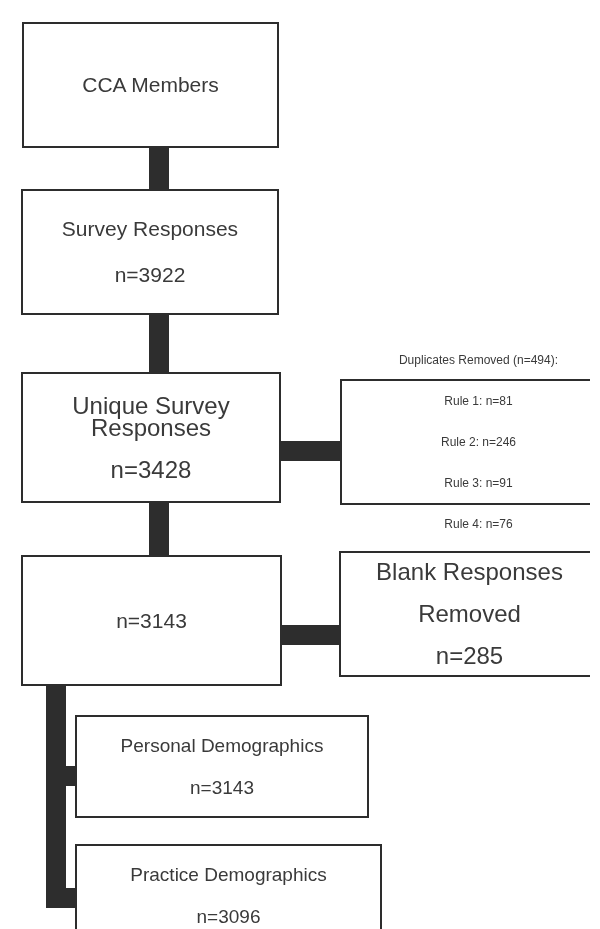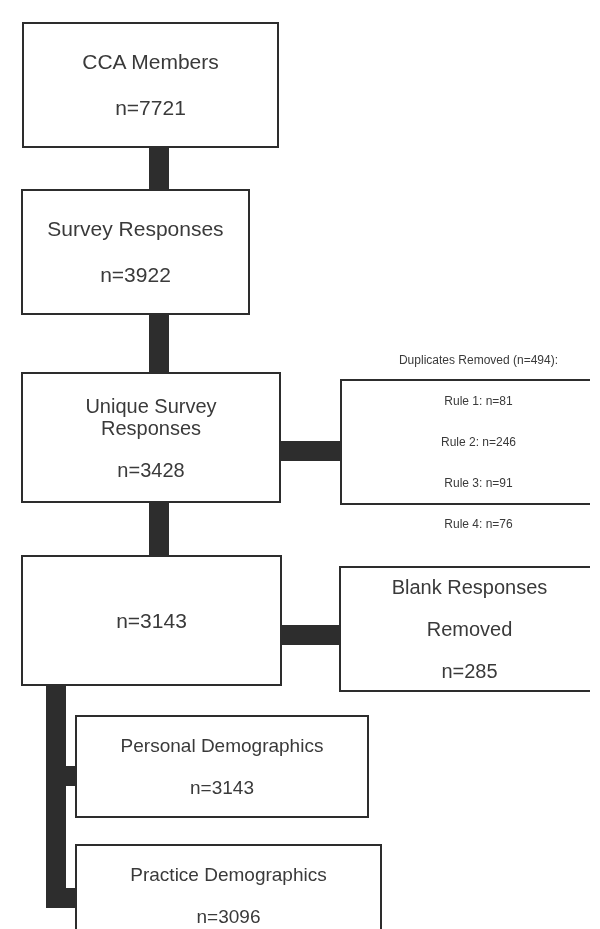--- a/index.html
+++ b/index.html
@@ -22,45 +22,44 @@
     border: 2px solid var(--line);
     background: var(--background);
     display: flex;
     flex-direction: column;
     justify-content: center;
     align-items: center;
     text-align: center;
   }
   .ln { position: absolute; background: var(--line); }
   .fs21 { font-size: 21px; line-height: 26px; }
-  .fs20 { font-size: 20px; line-height: 22px; }
+  .fs20 { font-size: 24px; line-height: 22px; }
   .fs19 { font-size: 19px; line-height: 22px; }
   .fs19c { font-size: 12px; line-height: 21px; }
   .txt { width: 100%; }
 </style>
 </head>
 <body>
 
 <div class="canvas">
 
   <div class="ln" style="left:129px; top:127px; width:3px; height:43px"></div>
   <div class="ln" style="left:129px; top:293px; width:3px; height:60px"></div>
   <div class="ln" style="left:129px; top:481px; width:3px; height:55px"></div>
   <div class="ln" style="left:259px; top:421px; width:62px; height:3px"></div>
   <div class="ln" style="left:260px; top:605px; width:60px; height:3px"></div>
   <div class="ln" style="left:26px;  top:665px; width:3px; height:206px"></div>
   <div class="ln" style="left:26px;  top:746px; width:31px; height:3px"></div>
   <div class="ln" style="left:26px;  top:868px; width:31px; height:3px"></div>
 
   <div class="box fs21" style="left:2px; top:2px; width:257px; height:126px">
     <div class="txt">CCA Members</div>
-    <div class="txt">n=7721</div>
   </div>
 
-  <div class="box fs21" style="left:1px; top:169px; width:229px; height:126px">
+  <div class="box fs21" style="left:1px; top:169px; width:258px; height:126px">
     <div class="txt">Survey Responses</div>
     <div class="txt">n=3922</div>
   </div>
 
   <div class="box fs20" style="left:1px; top:352px; width:260px; height:131px">
     <div class="txt">Unique Survey Responses</div>
     <div class="txt">n=3428</div>
   </div>
 
   <div class="box fs19c" style="left:320px; top:359px; width:277px; height:126px">
@@ -68,21 +67,21 @@
     <div class="txt">Rule 1: n=81</div>
     <div class="txt">Rule 2: n=246</div>
     <div class="txt">Rule 3: n=91</div>
     <div class="txt">Rule 4: n=76</div>
   </div>
 
   <div class="box fs21" style="left:1px; top:535px; width:261px; height:131px">
     <div class="txt">n=3143</div>
   </div>
 
-  <div class="box fs20" style="left:319px; top:546px; width:261px; height:126px">
+  <div class="box fs20" style="left:319px; top:531px; width:261px; height:126px">
     <div class="txt">Blank Responses</div>
     <div class="txt">Removed</div>
     <div class="txt">n=285</div>
   </div>
 
   <div class="box fs19" style="left:55px; top:695px; width:294px; height:103px">
     <div class="txt">Personal Demographics</div>
     <div class="txt">n=3143</div>
   </div>
 

